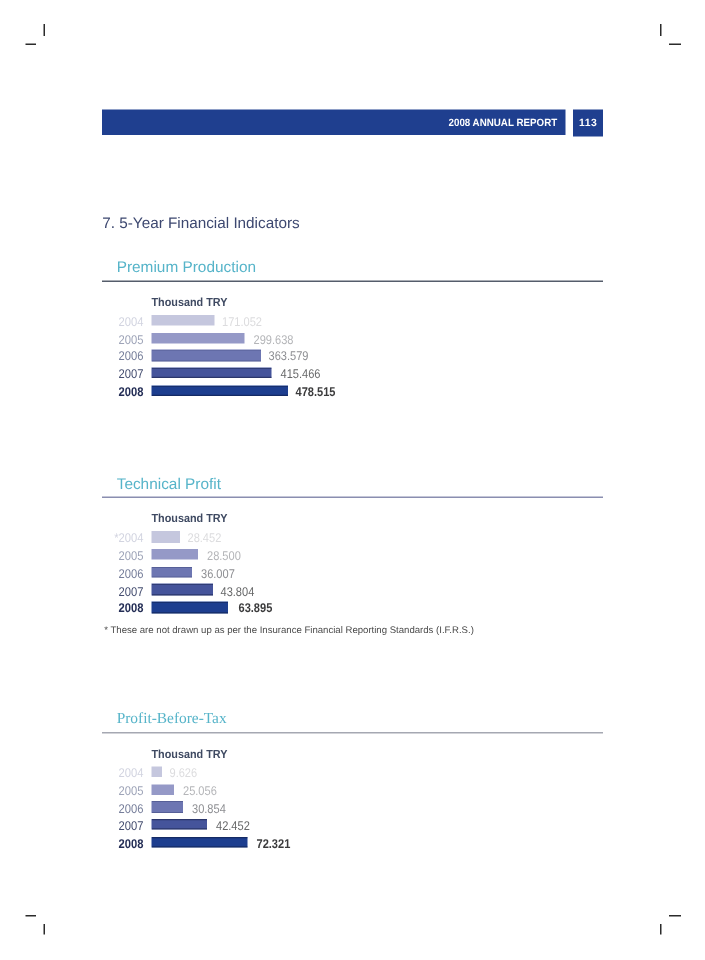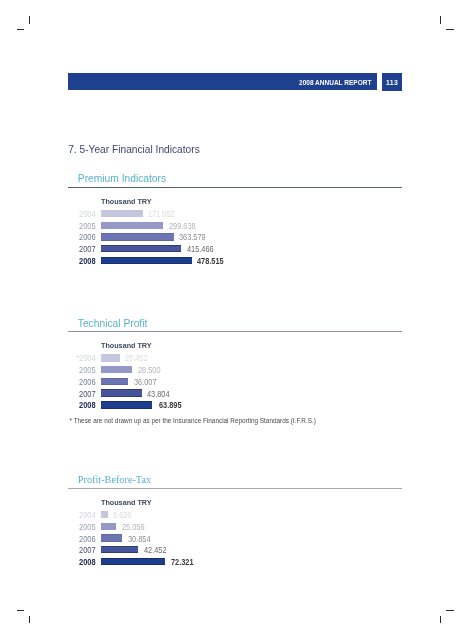--- a/index.html
+++ b/index.html
@@ -84,21 +84,21 @@
   <div class="hdr-bar">
     <span class="hdr-title">2008 ANNUAL REPORT</span>
   </div>
   <div class="hdr-page">
     <span class="hdr-page-num">113</span>
   </div>
 
   <div class="sect-title">7. 5-Year Financial Indicators</div>
 
   <div class="block blk1" style="top:173.2px;">
-    <div class="blk-head h1">Premium Indicators</div>
+    <div class="blk-head h1">Premium Production</div>
     <div class="rule r1"></div>
     <div class="chart">
       <div class="unit">Thousand TRY</div>
       <div class="rows">
         <div class="row">
           <span class="yr y1">2004</span>
           <span class="bar b1" style="width:41.9px;"></span>
           <span class="val v1" style="left:79.8px;">171.052</span>
         </div>
         <div class="row">

